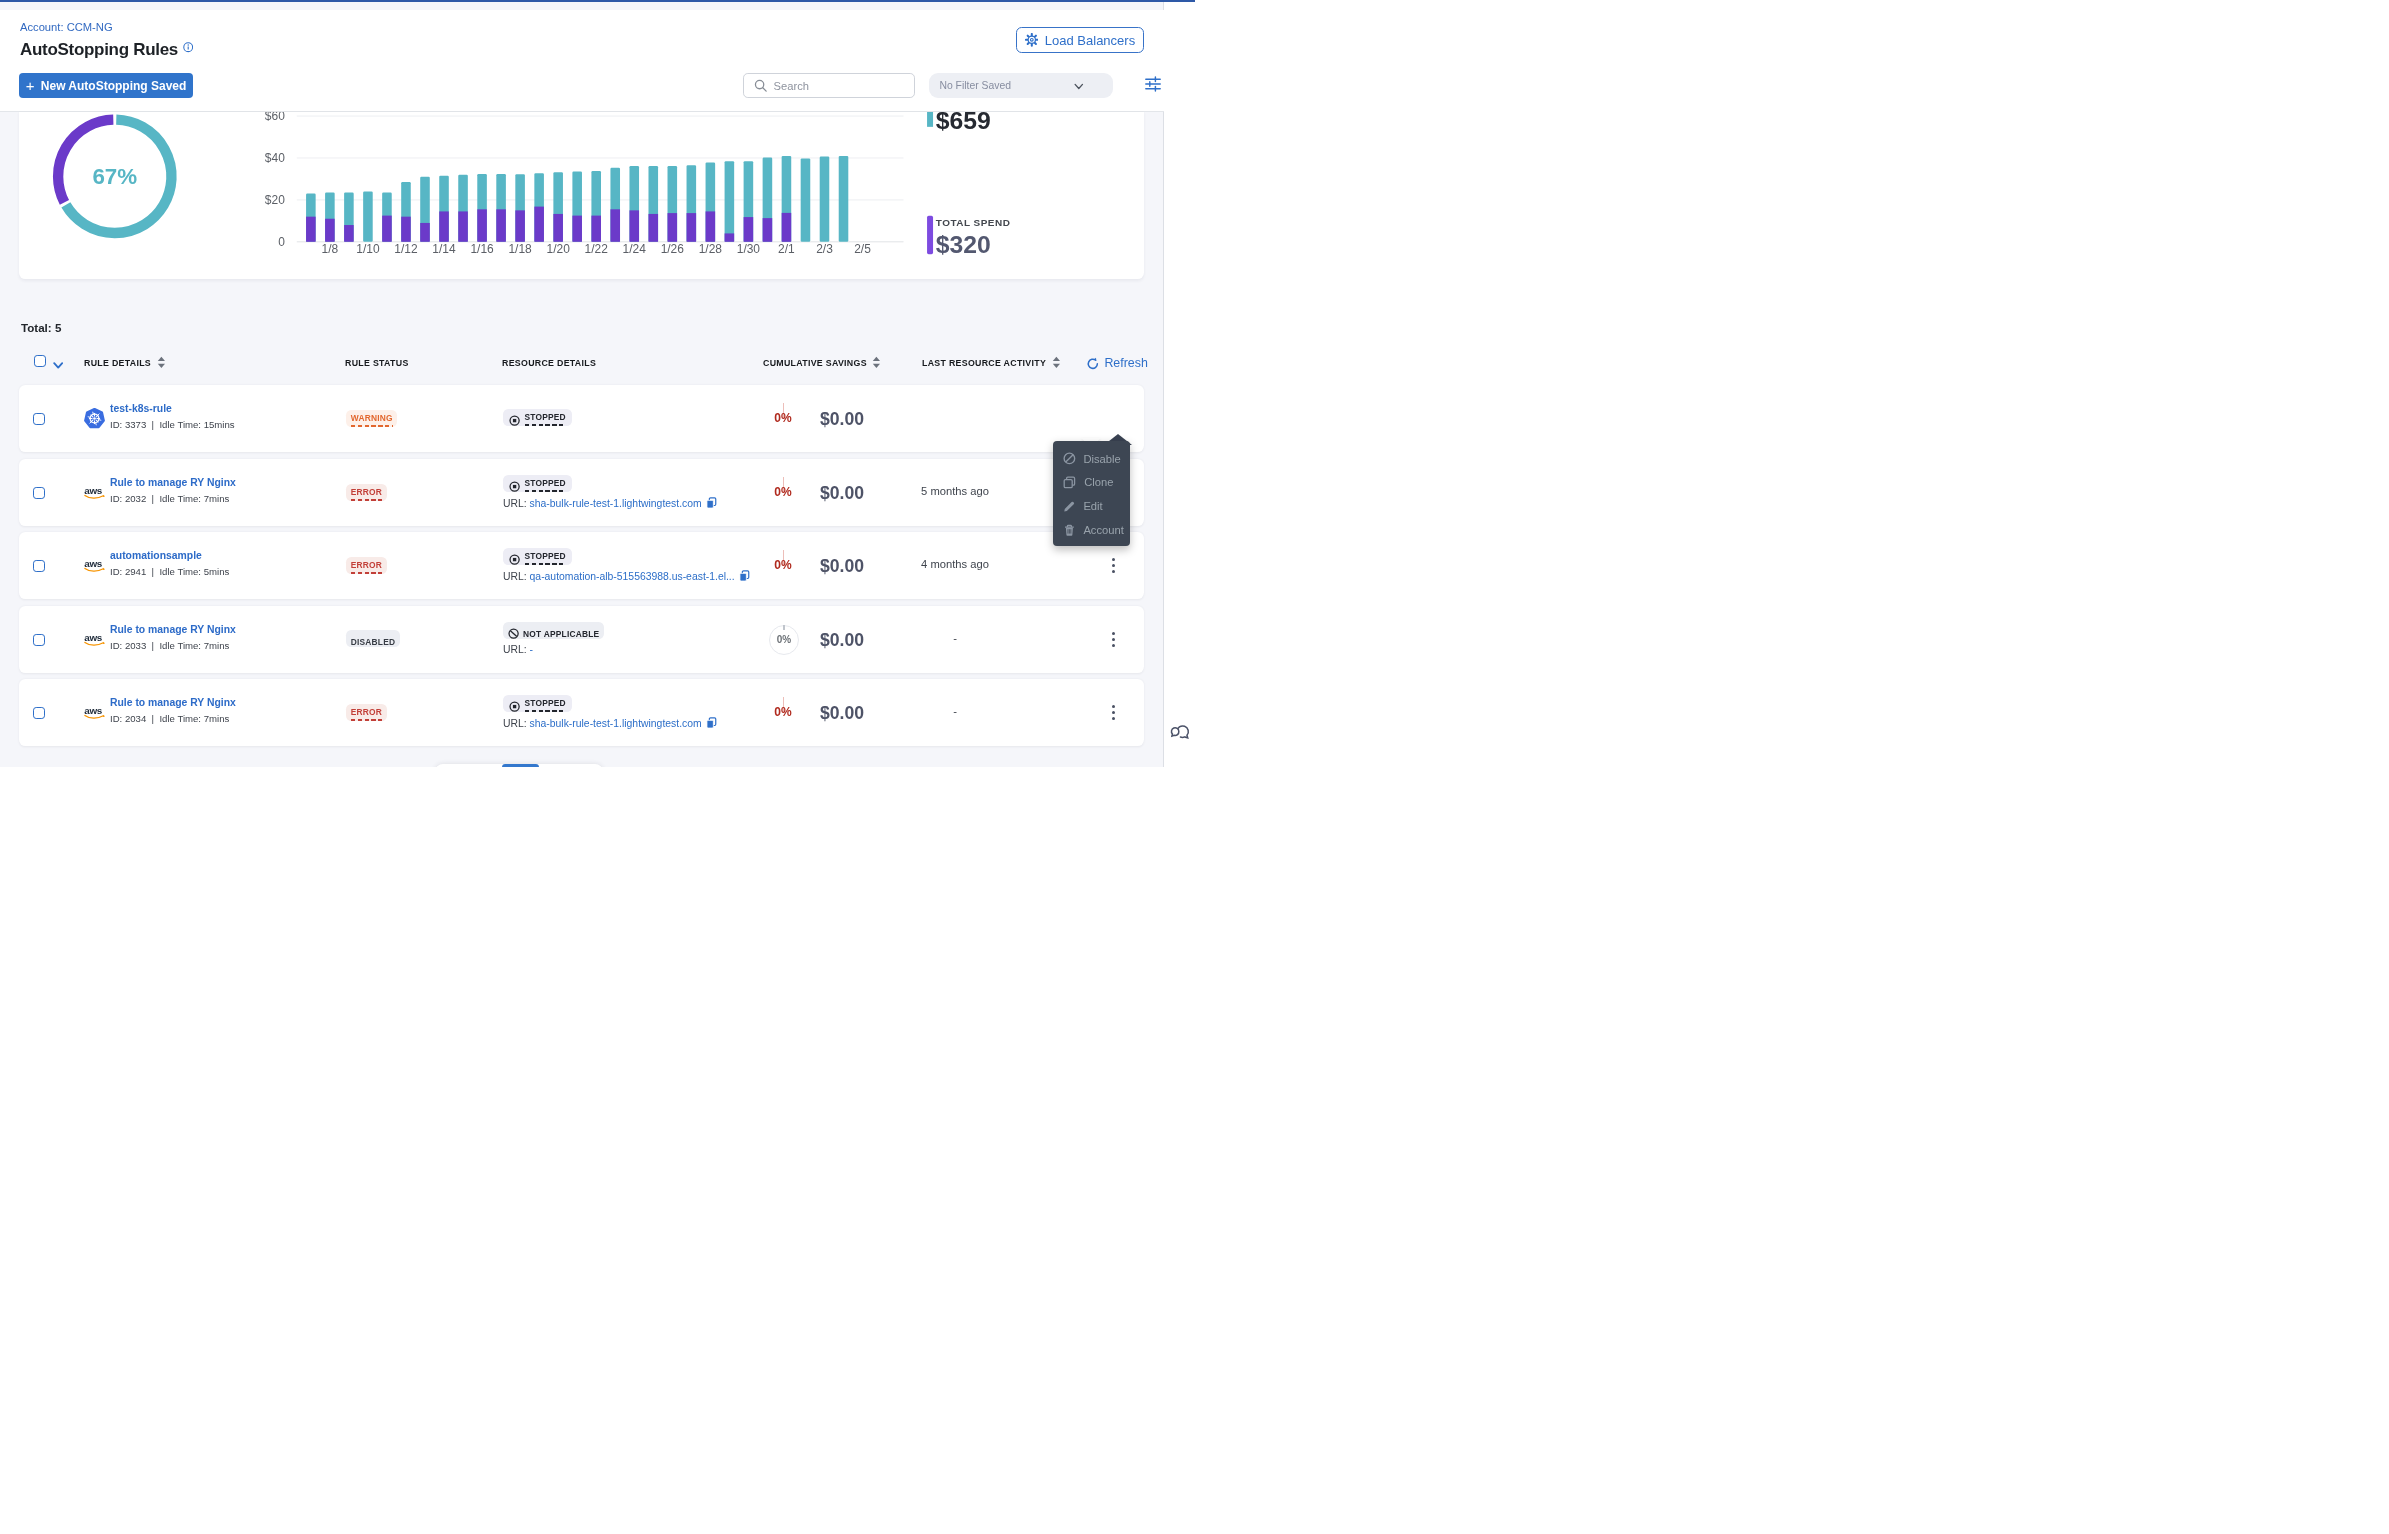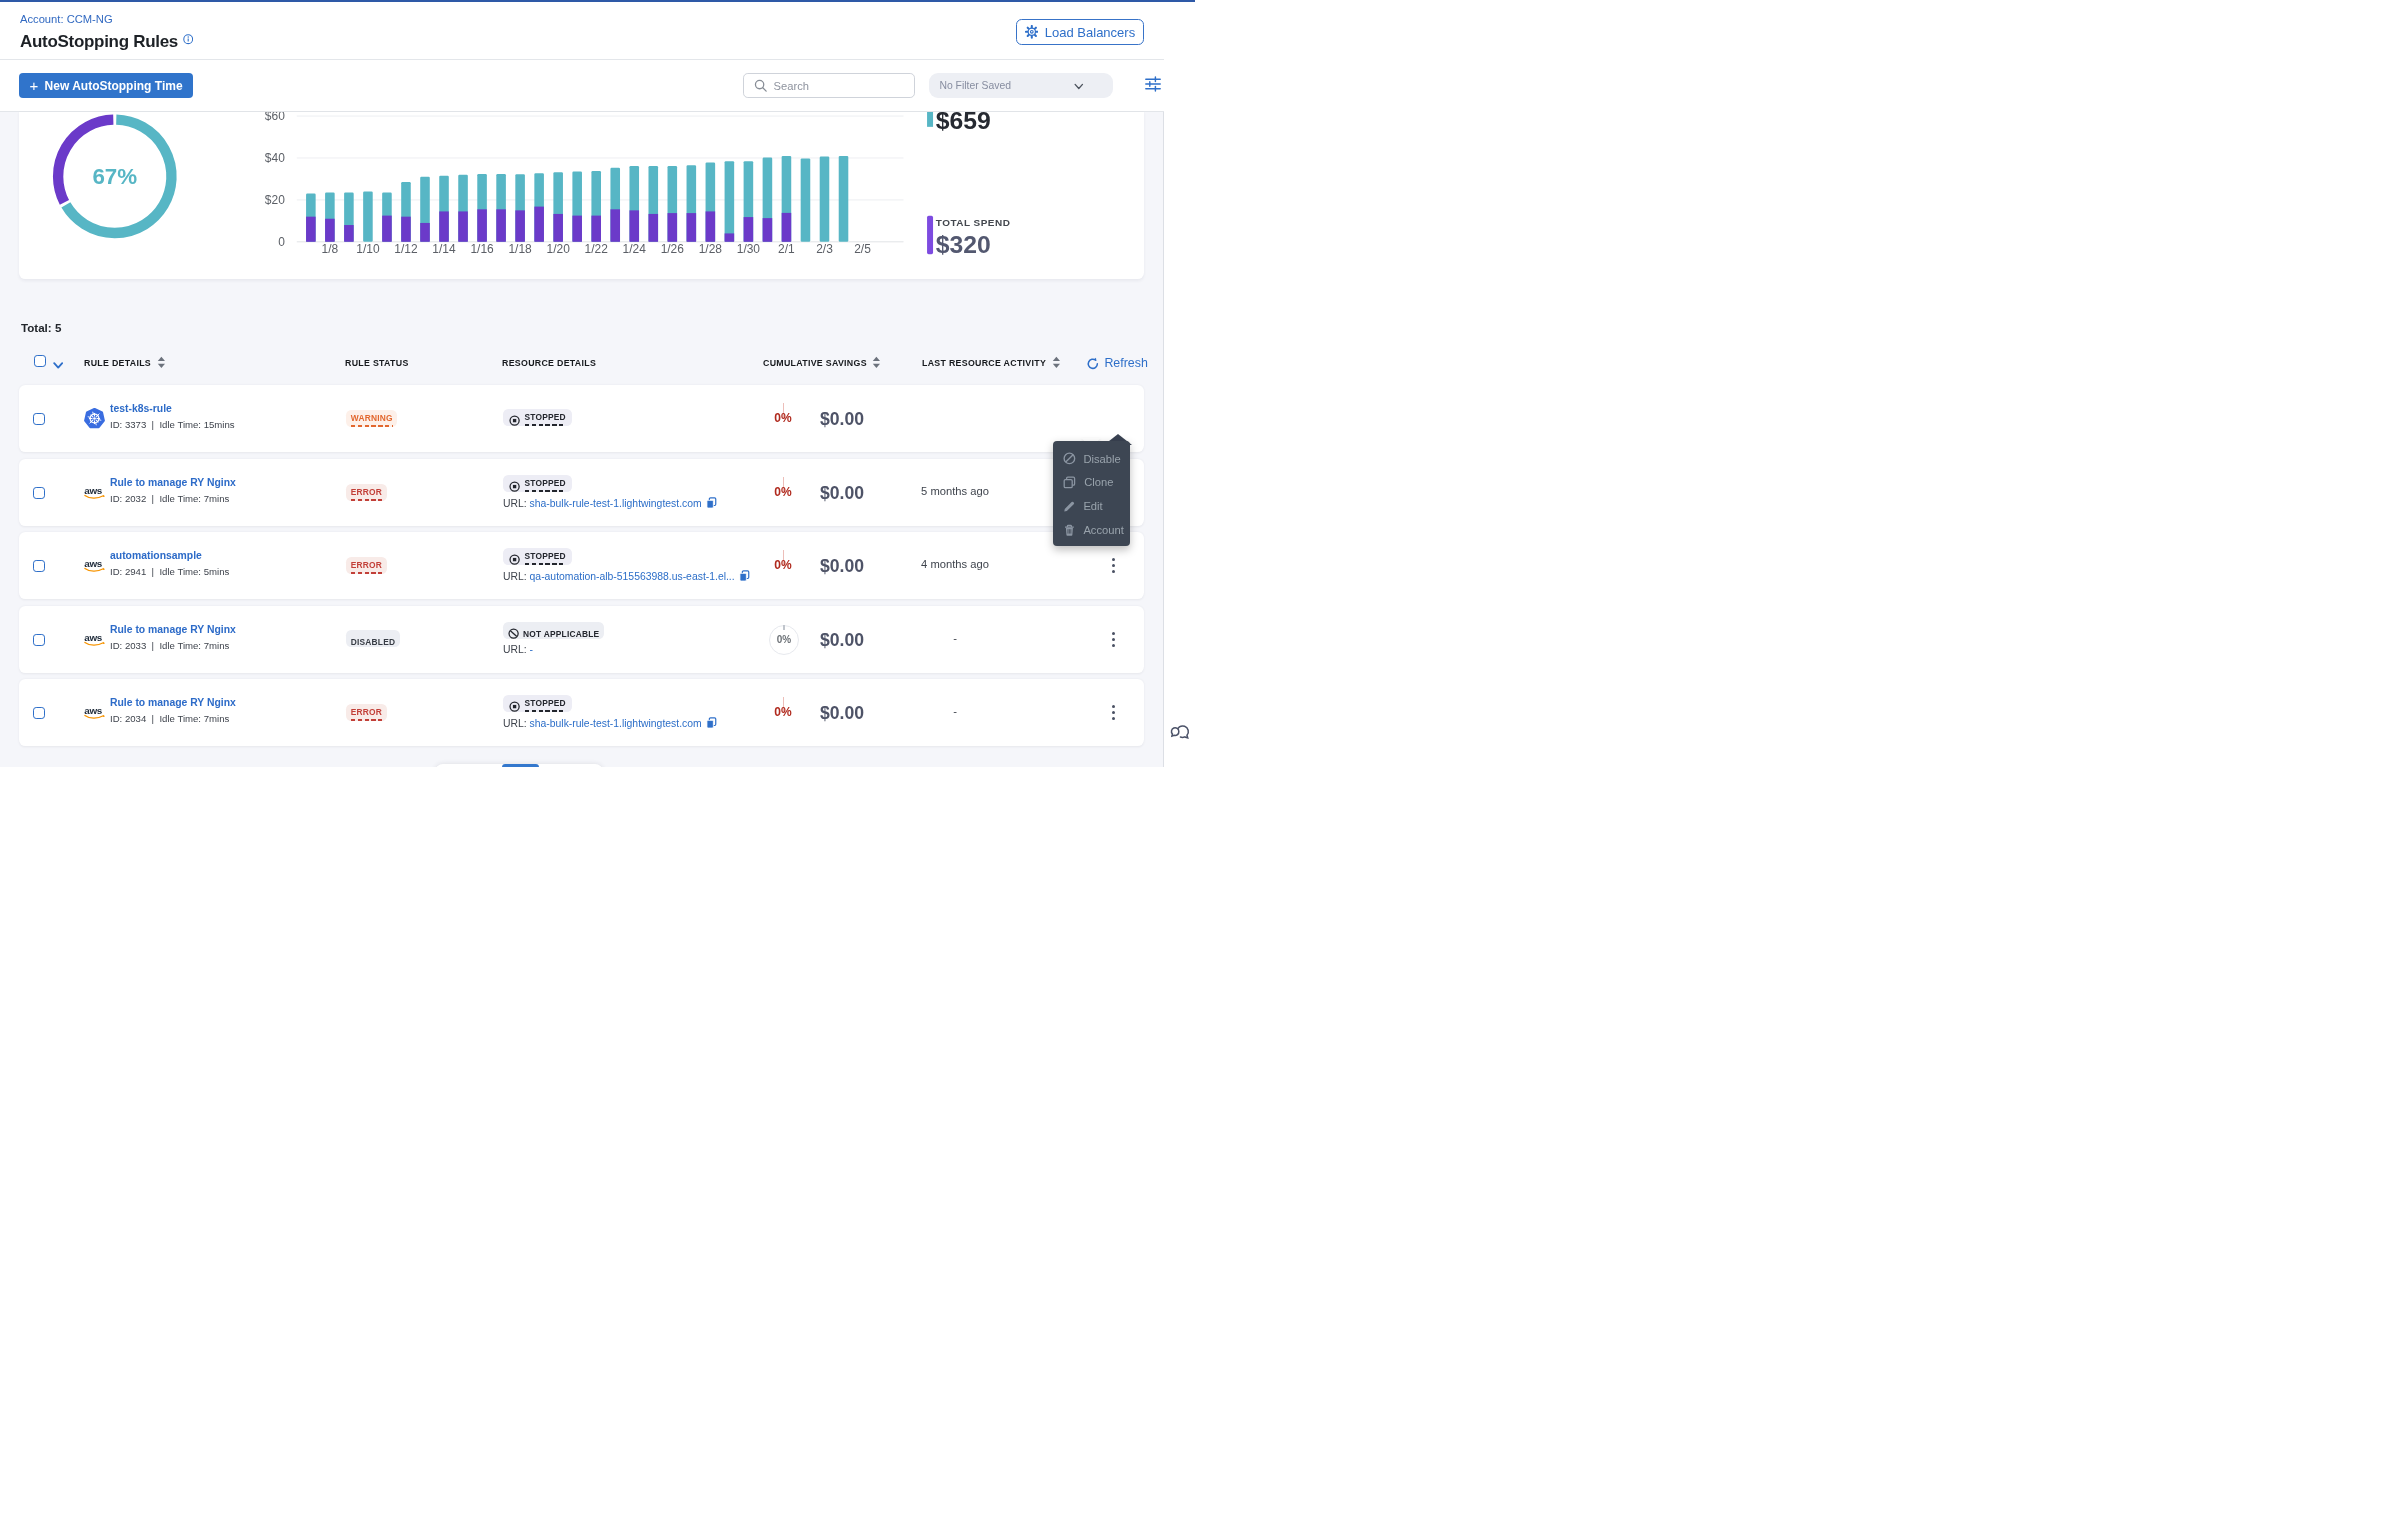--- a/index.html
+++ b/index.html
@@ -1,18 +1,18 @@
 <!DOCTYPE html>
 <html style="font-size:12.8px"><head><meta charset="utf-8"><style>
 * { margin:0; padding:0; box-sizing:border-box; }
 html,body { width:1195px; height:767px; font-family:"Liberation Sans",sans-serif; background:#fff; overflow:hidden; }
 .page { position:relative; width:1195px; height:767px; }
 .topbar { position:absolute; left:0; top:0; width:1195px; height:2.4px; background:#2e59a7; }
 .content { position:absolute; left:0; top:2.4px; width:1164px; height:765px; background:#f5f6fa; border-right:0.8px solid #dcdfe5; }
-.hdr1 { position:absolute; left:0; top:0; width:1164px; height:58px; background:#fff; border-bottom:0.8px solid #e3e6ea; }
+.hdr1 { position:absolute; left:0; top:8px; width:1164px; height:58px; background:#fff; border-bottom:0.8px solid #e3e6ea; }
 .hdr2 { position:absolute; left:0; top:58px; width:1164px; height:52px; background:#fff; border-bottom:0.8px solid #e3e6ea; }
 .chartcard { position:absolute; left:19px; top:110px; width:1125px; height:167px; background:#fff; border-radius:0 0 6.4px 6.4px; box-shadow:0 1.6px 3.2px rgba(40,41,61,.06); overflow:hidden; }
 .card { position:absolute; left:19px; width:1125px; height:67px; background:#fff; border-radius:6.4px; box-shadow:0 0.8px 2.4px rgba(40,41,61,.07); }
 .cb { position:absolute; width:12px; height:12px; border:1.3px solid #2e6fc9; border-radius:3.2px; background:#fff; }
 .badge { display:inline-flex; align-items:flex-end; height:17px; padding:0 4.8px; border-radius:5.2px; font-size:8.4px; font-weight:bold; letter-spacing:0.2px; white-space:nowrap; }
 .colh { position:absolute; top:353px; font-size:8.8px; font-weight:bold; color:#16191d; letter-spacing:0.3px; display:flex; align-items:center; height:14.4px; }
 </style></head><body>
 <div class="page">
 <div class="topbar"></div>
 <div class="content">
@@ -35,21 +35,21 @@
             <line x1="13.96" y1="6.04" x2="16.08" y2="3.92" stroke="#2e6fc9" stroke-width="3" stroke-linecap="round"></line>
             <circle cx="10" cy="10" r="5.4" fill="#fff" stroke="#2e6fc9" stroke-width="1.8"></circle>
             <circle cx="10" cy="10" r="2" fill="none" stroke="#2e6fc9" stroke-width="1.6"></circle>
           </svg>
           <span style="margin-left:6.4px;font-size:13px;font-weight:normal;color:#2e6fc9">Load Balancers</span>
     </div>
   </div>
   <div class="hdr2">
     <div style="position:absolute;left:19px;top:13px;width:174px;height:25px;background:#3074cb;border-radius:4px;display:flex;align-items:center;justify-content:center;color:#fff">
       <span style="font-size:15px;font-weight:normal;margin-right:6.4px;margin-top:-1.6px">+</span>
-          <span style="font-size:12px;font-weight:bold">New AutoStopping Time</span>
+          <span style="font-size:12px;font-weight:bold">New AutoStopping Saved</span>
     </div>
     <div style="position:absolute;left:743px;top:13px;width:172px;height:25px;border:0.8px solid #cfd3da;border-radius:4.8px;background:#fff;display:flex;align-items:center">
       <svg width="13.6" height="13.6" viewBox="0 0 17 17" style="flex:none;margin:0 6.4px 0 9.6px">
             <circle cx="7" cy="7" r="5.2" fill="none" stroke="#878d96" stroke-width="1.6"></circle>
             <line x1="11" y1="11" x2="15.2" y2="15.2" stroke="#878d96" stroke-width="1.6" stroke-linecap="round"></line>
           </svg>
           <span style="font-size:11.2px;color:#8e939e">Search</span>
     </div>
     <div style="position:absolute;left:929px;top:13px;width:184px;height:25px;background:#edeff4;border-radius:9px;display:flex;align-items:center">
       <span style="font-size:10.4px;color:#878da0;margin-left:10.4px;flex:1">No Filter Saved</span>

